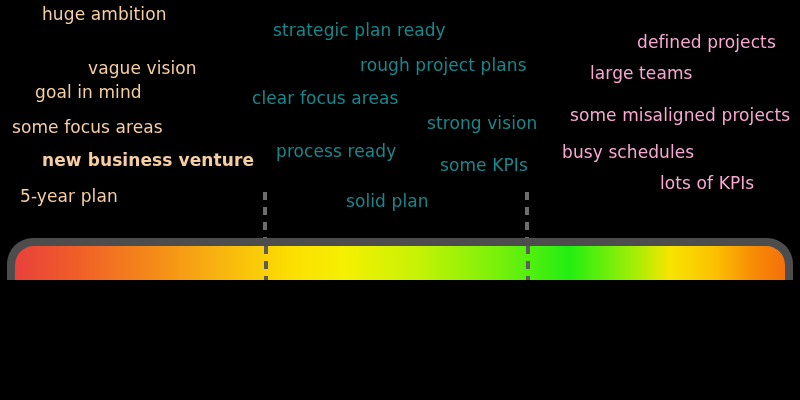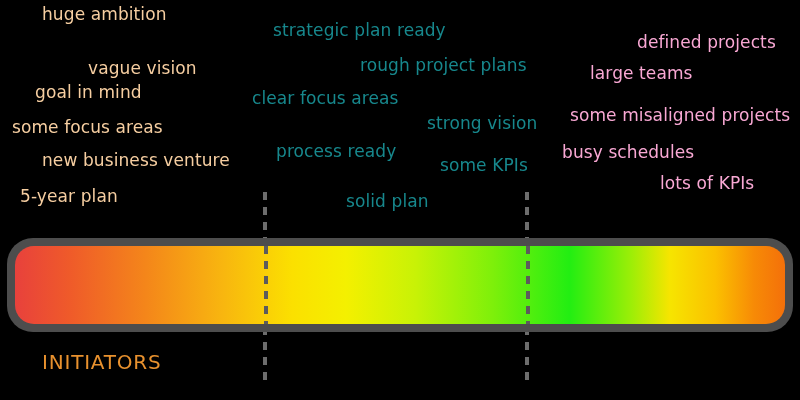--- a/index.html
+++ b/index.html
@@ -3,21 +3,21 @@
 <meta charset="utf-8">
 <style>
   html, body {
     margin: 0;
     padding: 0;
     background: #000000;
   }
   #stage {
     position: relative;
     width: 800px;
-    height: 400px;
+    height: 280px;
     background: #000000;
     overflow: hidden;
     font-family: "DejaVu Sans", sans-serif;
   }
 
   
   .word {
     position: absolute;
     white-space: nowrap;
     font-family: "DejaVu Sans", sans-serif;
@@ -114,21 +114,21 @@
 </head>
 <body>
 
 <div id="stage">
 
   <div class="cloud cloud-initiators" id="cloud-initiators">
       <span class="word" style="left: 42px; top: 6px;">huge ambition</span>
       <span class="word" style="left: 88px; top: 60px;">vague vision</span>
       <span class="word" style="left: 35px; top: 84px;">goal in mind</span>
       <span class="word" style="left: 12px; top: 119px;">some focus areas</span>
-      <span class="word" style="left: 42px; top: 152px;">new business venture</span>
+      <span class="word" style="left: 42px; top: 152px; font-weight: bold;">new business venture</span>
       <span class="word" style="left: 20px; top: 188px;">5-year plan</span>
     </div>
   <div class="cloud cloud-activators" id="cloud-activators">
       <span class="word" style="left: 273px; top: 22px; text-align: center;">strategic plan ready</span>
       <span class="word" style="left: 360px; top: 57px;">rough project plans</span>
       <span class="word" style="left: 252px; top: 90px;">clear focus areas</span>
       <span class="word" style="left: 427px; top: 115px;">strong vision</span>
       <span class="word" style="left: 276px; top: 143px;">process ready</span>
       <span class="word" style="left: 440px; top: 157px;">some KPIs</span>
       <span class="word" style="left: 346px; top: 193px;">solid plan</span>

